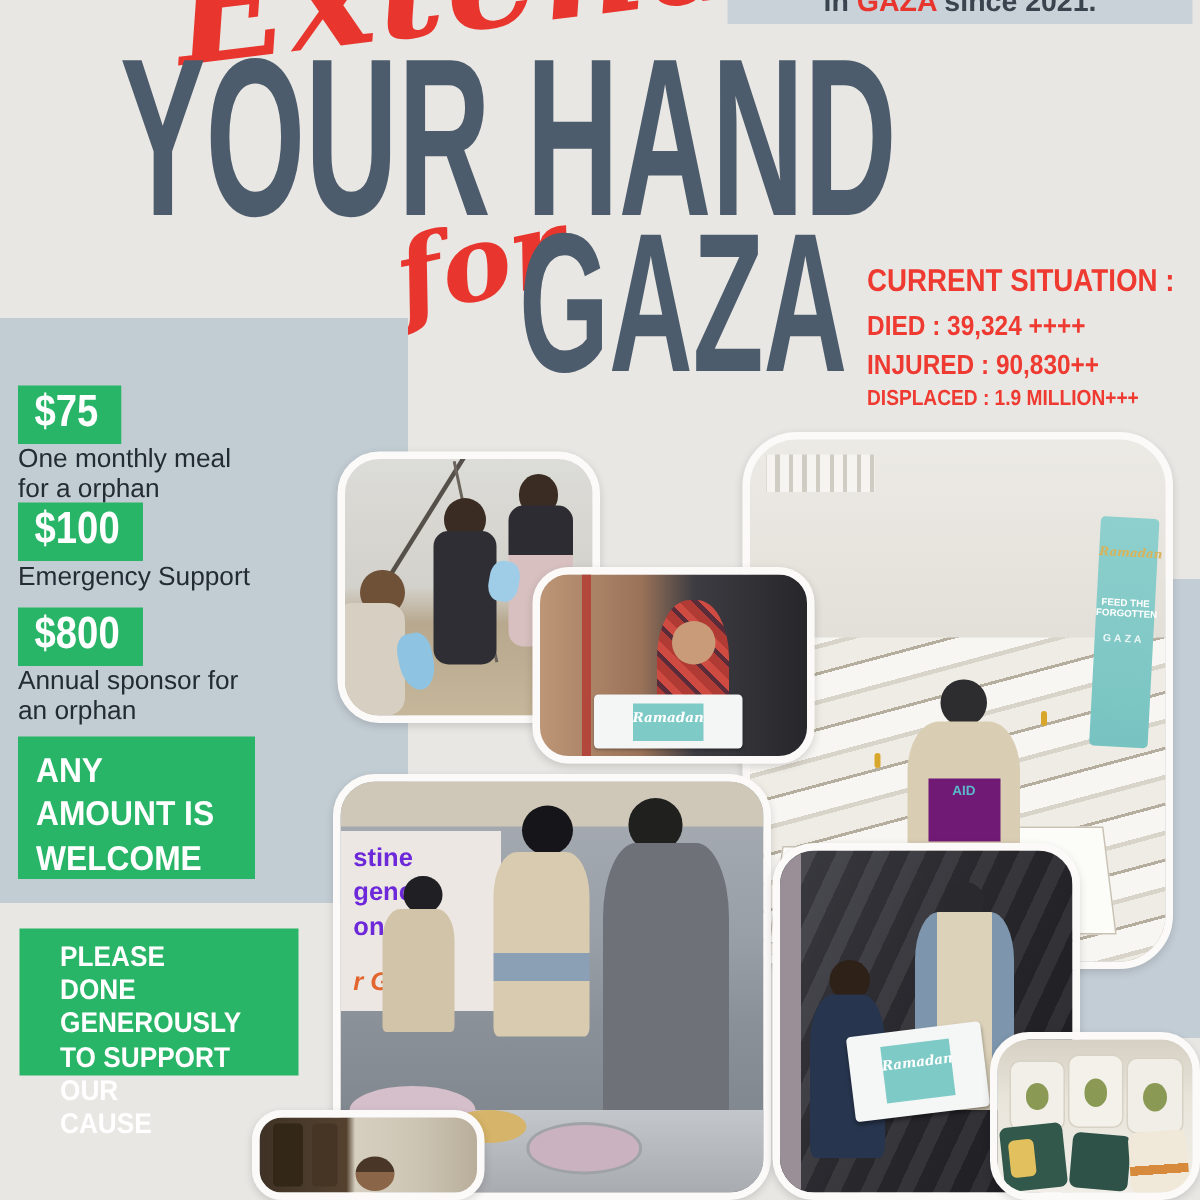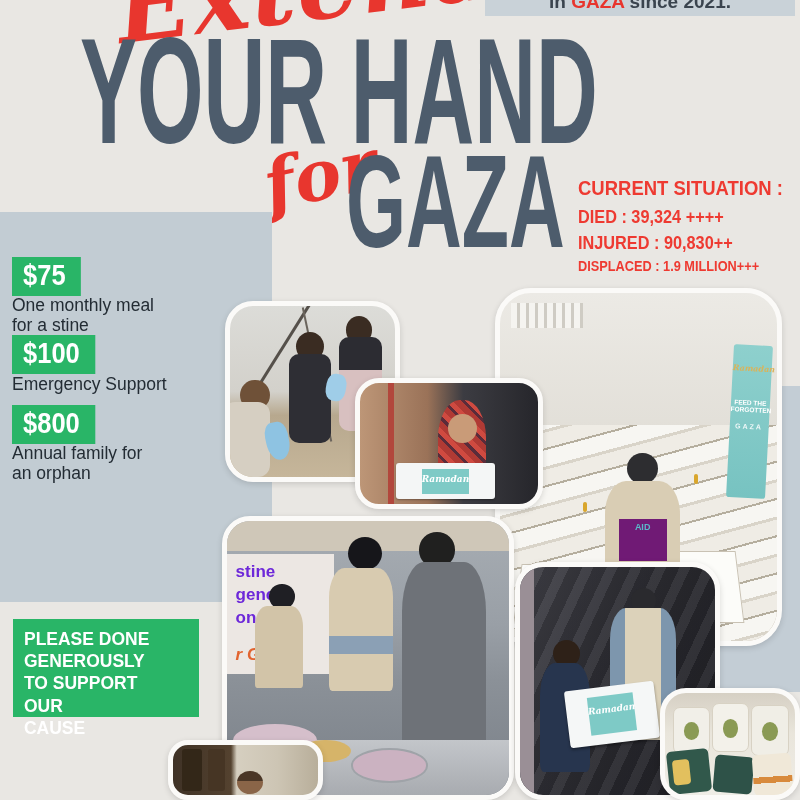--- a/index.html
+++ b/index.html
@@ -32,21 +32,21 @@
   .badge{position:absolute;left:12px;background:#29b567;color:#fff;font-weight:bold;
          font-size:30px;line-height:1;padding:3px 18px 6px 13px;transform:scaleX(0.85);
          transform-origin:left top;white-space:nowrap;}
   .opt-desc{position:absolute;left:12px;font-size:17.5px;color:#232c34;line-height:1.13;
             white-space:pre-line;}
   .green-box{position:absolute;background:#29b567;color:#fff;font-weight:bold;
              white-space:pre-line;box-sizing:border-box;}
   .any-box{left:12px;top:491px;width:158px;height:95px;font-size:23px;line-height:1.28;
            padding:8px 12px;}
   .plea-box{left:13px;top:619px;width:186px;height:98px;font-size:19px;line-height:1.17;
-            padding:9px 11px;}
+            padding:9px 27px;}
   .green-box span{display:inline-block;transform:scaleX(0.92);transform-origin:left top;}
   
   .photo{position:absolute;border:5px solid #fbfaf8;box-sizing:border-box;overflow:hidden;
          box-shadow:0 2px 6px rgba(0,0,0,.14);}
   .ly{position:absolute;}
   .bluebg{position:absolute;left:700px;top:386px;width:100px;height:306px;background:#c3cdd5;}
   .ph-girls{left:225px;top:301px;width:175px;height:181px;border-radius:28px;z-index:3;
     background:linear-gradient(180deg,#dcdcd8 0%,#d3d1cb 50%,#b7a88e 64%,#c6b69a 100%);}
   .ph-child{left:355px;top:378px;width:188px;height:131px;border-radius:24px;z-index:4;
     background:linear-gradient(90deg,#bd9677 0%,#9a7258 38%,#3c3c42 58%,#26262b 100%);}
@@ -89,29 +89,32 @@
     <div class="stats-heading">CURRENT SITUATION :</div>
     <div class="stat-l1">DIED : 39,324 ++++</div>
     <div class="stat-l2">INJURED : 90,830++</div>
     <div class="stat-l3">DISPLACED : 1.9 MILLION+++</div>
   </div>
 
   <div class="donation-panel"></div>
 
   <div class="badge" style="top:257px;">$75</div>
   <div class="opt-desc" style="top:296px;">One monthly meal
-for a stine</div>
+for a orphan</div>
 
   <div class="badge" style="top:335px;">$100</div>
   <div class="opt-desc" style="top:375px;">Emergency Support</div>
 
   <div class="badge" style="top:405px;">$800</div>
-  <div class="opt-desc" style="top:444px;">Annual family for
+  <div class="opt-desc" style="top:444px;">Annual sponsor for
 an orphan</div>
 
+  <div class="green-box any-box"><span>ANY
+AMOUNT IS
+WELCOME</span></div>
   <div class="green-box plea-box"><span>PLEASE DONE
 GENEROUSLY
 TO SUPPORT OUR
 CAUSE</span></div>
 
   <div class="photo ph-girls">
     <div class="ly" style="left:28%;top:-6%;width:3px;height:70%;background:#55504a;transform:rotate(32deg);"></div>
     <div class="ly" style="left:52%;top:0;width:2px;height:80%;background:#6a645c;transform:rotate(-12deg);"></div>
     <div class="ly head" style="left:40%;top:15%;width:17%;height:17%;background:#3a2c22;"></div>
     <div class="ly" style="left:36%;top:28%;width:25%;height:52%;background:#2e2e34;border-radius:10px;"></div>

